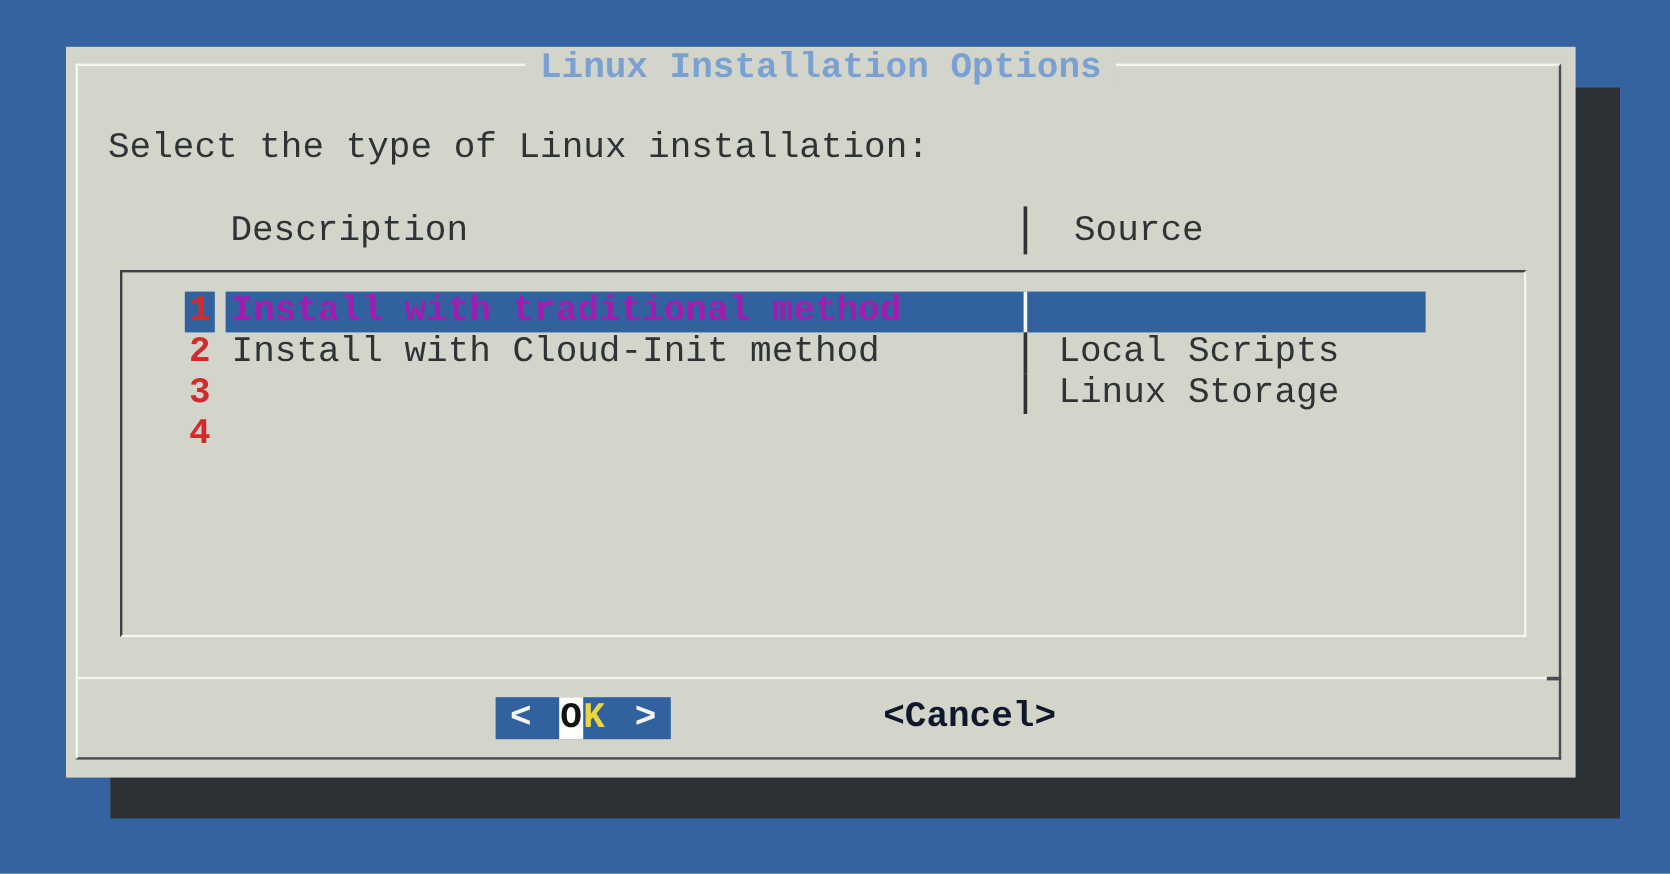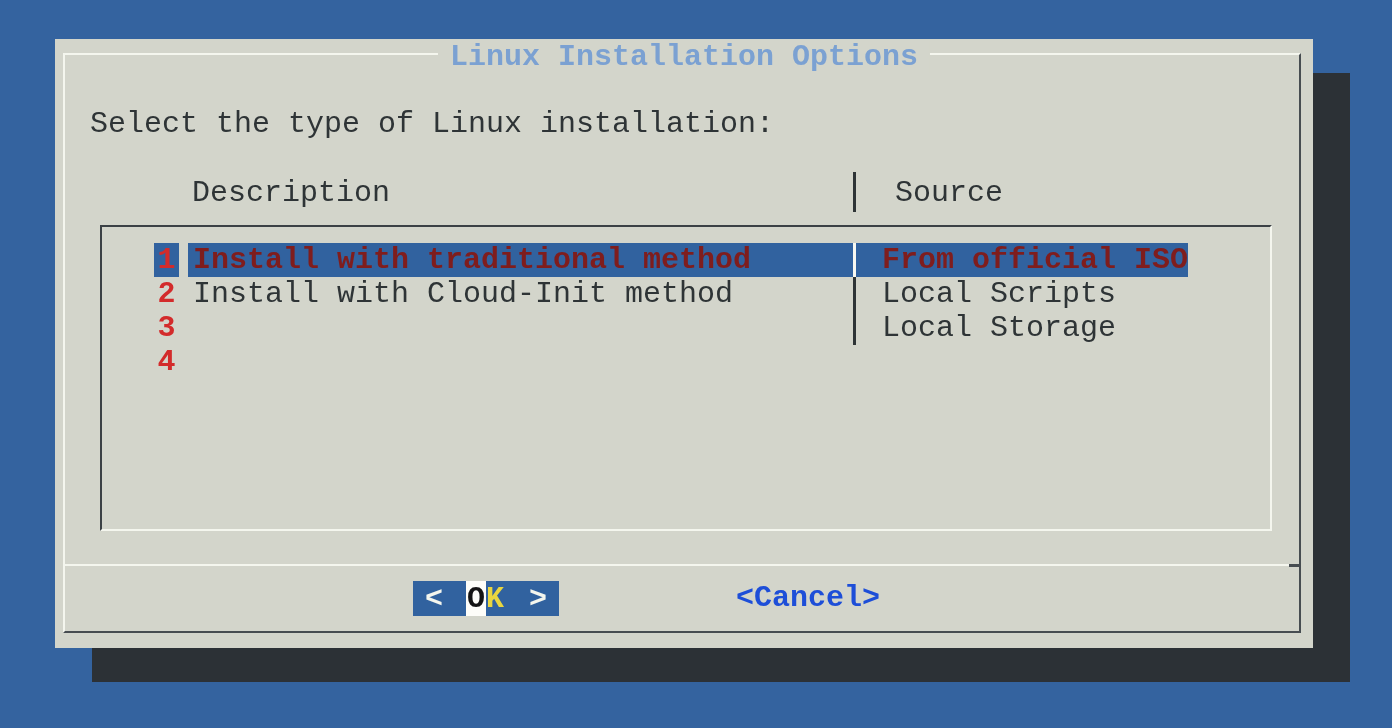--- a/index.html
+++ b/index.html
@@ -79,21 +79,21 @@
     position: absolute; left: 52px; top: 0;
     width: 25px; height: 34px;
     text-align: center;
     color: #d32b2b; font-weight: bold;
   }
   .menu-row.selected .tag-cell { background: #31629f; }
   .desc   { position: absolute; left: 91px; }
   .pipe   { position: absolute; left: 751px; top: 0; width: 3px; height: 34px; background: #2e3436; }
   .source { position: absolute; left: 780px; }
   .menu-row.selected .desc,
-  .menu-row.selected .source { color: #7f1d1d; font-weight: bold; }
+  .menu-row.selected .source { color: #a21caf; font-weight: bold; }
   .menu-row.selected .pipe { background: #f7f8f2; }
 
   .separator { position: absolute; left: 8px; top: 525px; width: 1228px; height: 2px; background: #f4f6ee; }
   .separator-end { position: absolute; left: 1234px; top: 525px; width: 12px; height: 3px; background: #474d51; }
 
   .ok-button {
     position: absolute;
     left: 358px; top: 542px;
     width: 146px; height: 35px;
     background: #31629f;
@@ -112,21 +112,21 @@
     width: 20px;
     align-self: stretch;
     display: flex; align-items: center; justify-content: center;
   }
   .ok-rest { color: #e9d63f; padding-right: 2px; }
 
   .cancel-button {
     position: absolute;
     left: 681px; top: 542px;
     height: 35px; line-height: 35px;
-    color: #1d4ed8;
+    color: #0f172a;
     font-weight: bold;
     cursor: default;
   }
 </style>
 </head>
 <body>
 
 <div class="shadow"></div>
 
 <div class="dialog">
@@ -142,36 +142,35 @@
     <span class="header-source">Source</span>
   </div>
 
   <div class="menu-box">
 
     <div class="menu-row selected">
       <span class="bar"></span>
       <span class="tag-cell">1</span>
       <span class="desc">Install with traditional method</span>
       <span class="pipe"></span>
-      <span class="source">From official ISO</span>
     </div>
 
     <div class="menu-row">
 
       <span class="tag-cell">2</span>
       <span class="desc">Install with Cloud-Init method</span>
       <span class="pipe"></span>
       <span class="source">Local Scripts</span>
     </div>
 
     <div class="menu-row">
 
       <span class="tag-cell">3</span>
       <span class="pipe"></span>
-      <span class="source">Local Storage</span>
+      <span class="source">Linux Storage</span>
     </div>
 
     <div class="menu-row">
 
       <span class="tag-cell">4</span>
 
       <span class="source"></span>
     </div>
 
   </div>

